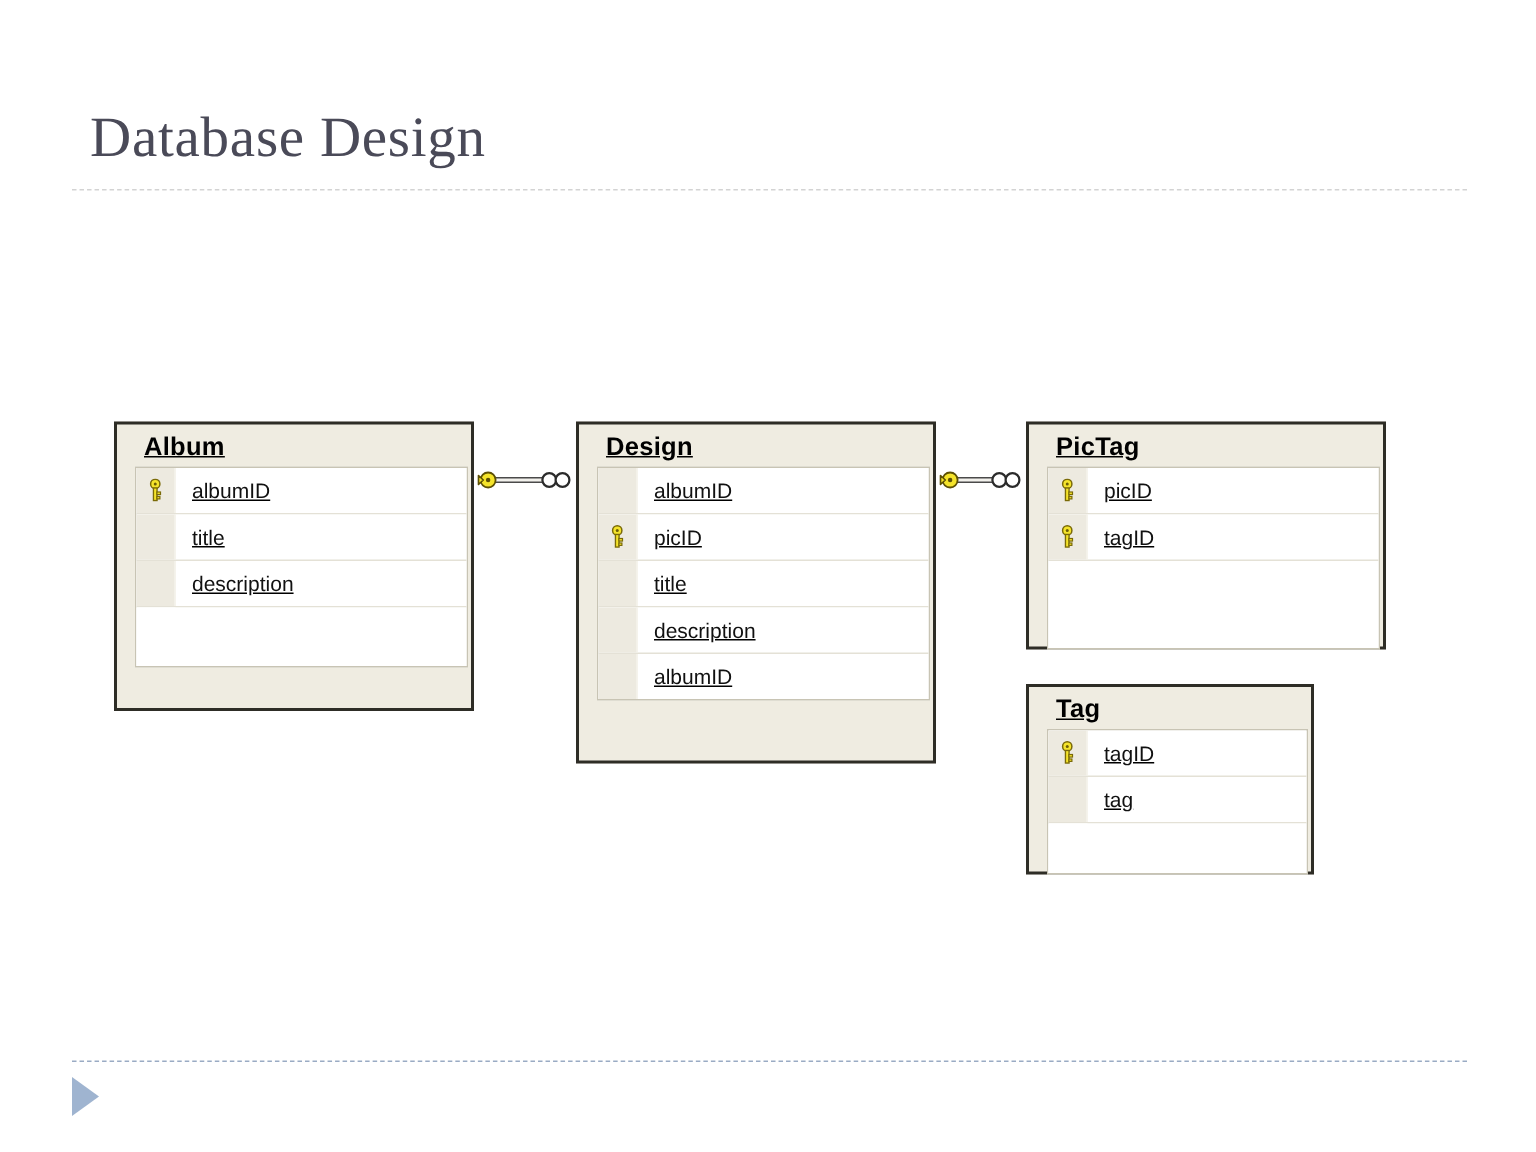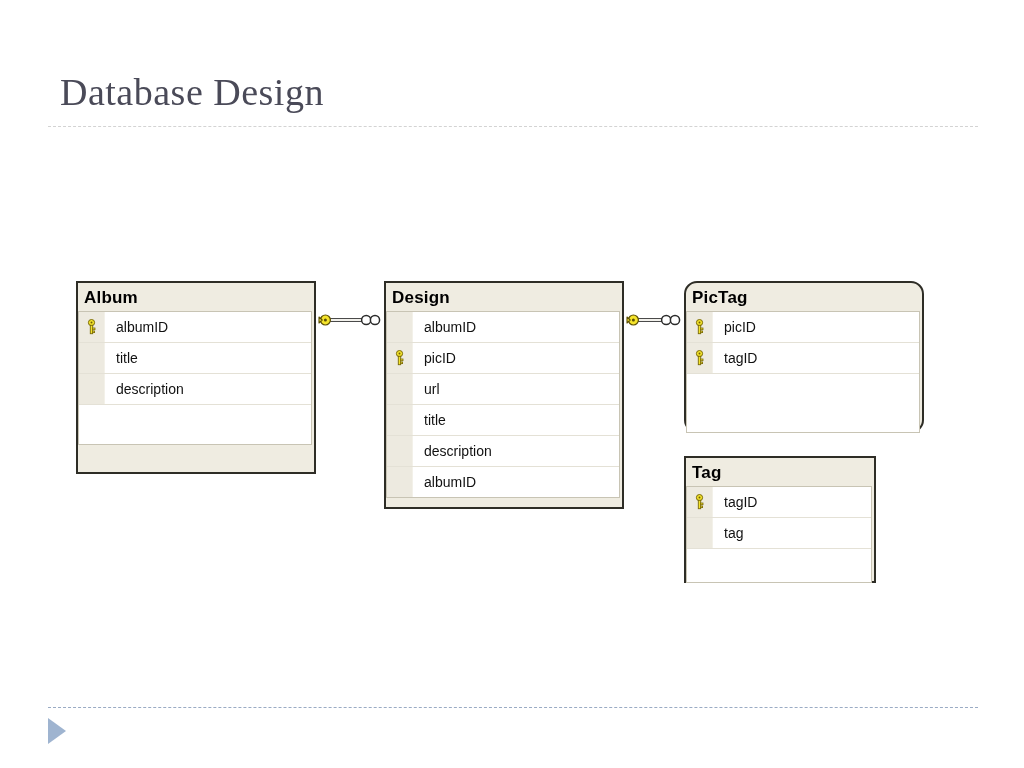--- a/index.html
+++ b/index.html
@@ -64,21 +64,22 @@
     width: 1024px;
     height: 768px;
   }
 
   
   .entity {
     position: absolute;
     box-sizing: border-box;
     background: #efece1;
     border: 2px solid #2e2d26;
-    padding: 2px 2px 3px 0;
+    padding: 2px 2px 3px 12px;
+    text-decoration: underline;
   }
   .entity-header {
     font-family: "Liberation Sans", sans-serif;
     font-weight: bold;
     font-size: 17px;
     line-height: 26px;
     color: #000000;
     padding-left: 6px;
     background: transparent;
     letter-spacing: 0.2px;
@@ -213,37 +214,33 @@
                 <circle cx="6.5" cy="3.6" r="1.0" fill="#6d5e06"></circle>
                 <rect x="5.3" y="6.3" width="2.4" height="8.4" fill="#f5e42b" stroke="#7a6a08" stroke-width="0.9"></rect>
                 <rect x="7.6" y="9.0" width="2.4" height="1.7" fill="#f5e42b" stroke="#7a6a08" stroke-width="0.8"></rect>
                 <rect x="7.6" y="12.0" width="2.0" height="1.6" fill="#f5e42b" stroke="#7a6a08" stroke-width="0.8"></rect>
               </svg>
             </div>
             <div class="field-label">picID</div>
           </div>
           <div class="field-row">
             <div class="field-gutter"></div>
-            <div class="field-label">url</div>
-          </div>
-          <div class="field-row">
-            <div class="field-gutter"></div>
             <div class="field-label">title</div>
           </div>
           <div class="field-row">
             <div class="field-gutter"></div>
             <div class="field-label">description</div>
           </div>
           <div class="field-row">
             <div class="field-gutter"></div>
             <div class="field-label">albumID</div>
           </div>
         </div>
       </div>
-      <div class="entity" style="left: 684px; top: 281px; width: 240px; height: 152px; border-radius: 13px;">
+      <div class="entity" style="left: 684px; top: 281px; width: 240px; height: 152px;">
         <div class="entity-header">PicTag</div>
         <div class="entity-body">
           <div class="field-row">
             <div class="field-gutter">
               <svg class="key-icon" viewBox="0 0 13 16" xmlns="http://www.w3.org/2000/svg">
                 <circle cx="6.5" cy="3.6" r="3.1" fill="#f5e42b" stroke="#7a6a08" stroke-width="1"></circle>
                 <circle cx="6.5" cy="3.6" r="1.0" fill="#6d5e06"></circle>
                 <rect x="5.3" y="6.3" width="2.4" height="8.4" fill="#f5e42b" stroke="#7a6a08" stroke-width="0.9"></rect>
                 <rect x="7.6" y="9.0" width="2.4" height="1.7" fill="#f5e42b" stroke="#7a6a08" stroke-width="0.8"></rect>
                 <rect x="7.6" y="12.0" width="2.0" height="1.6" fill="#f5e42b" stroke="#7a6a08" stroke-width="0.8"></rect>

